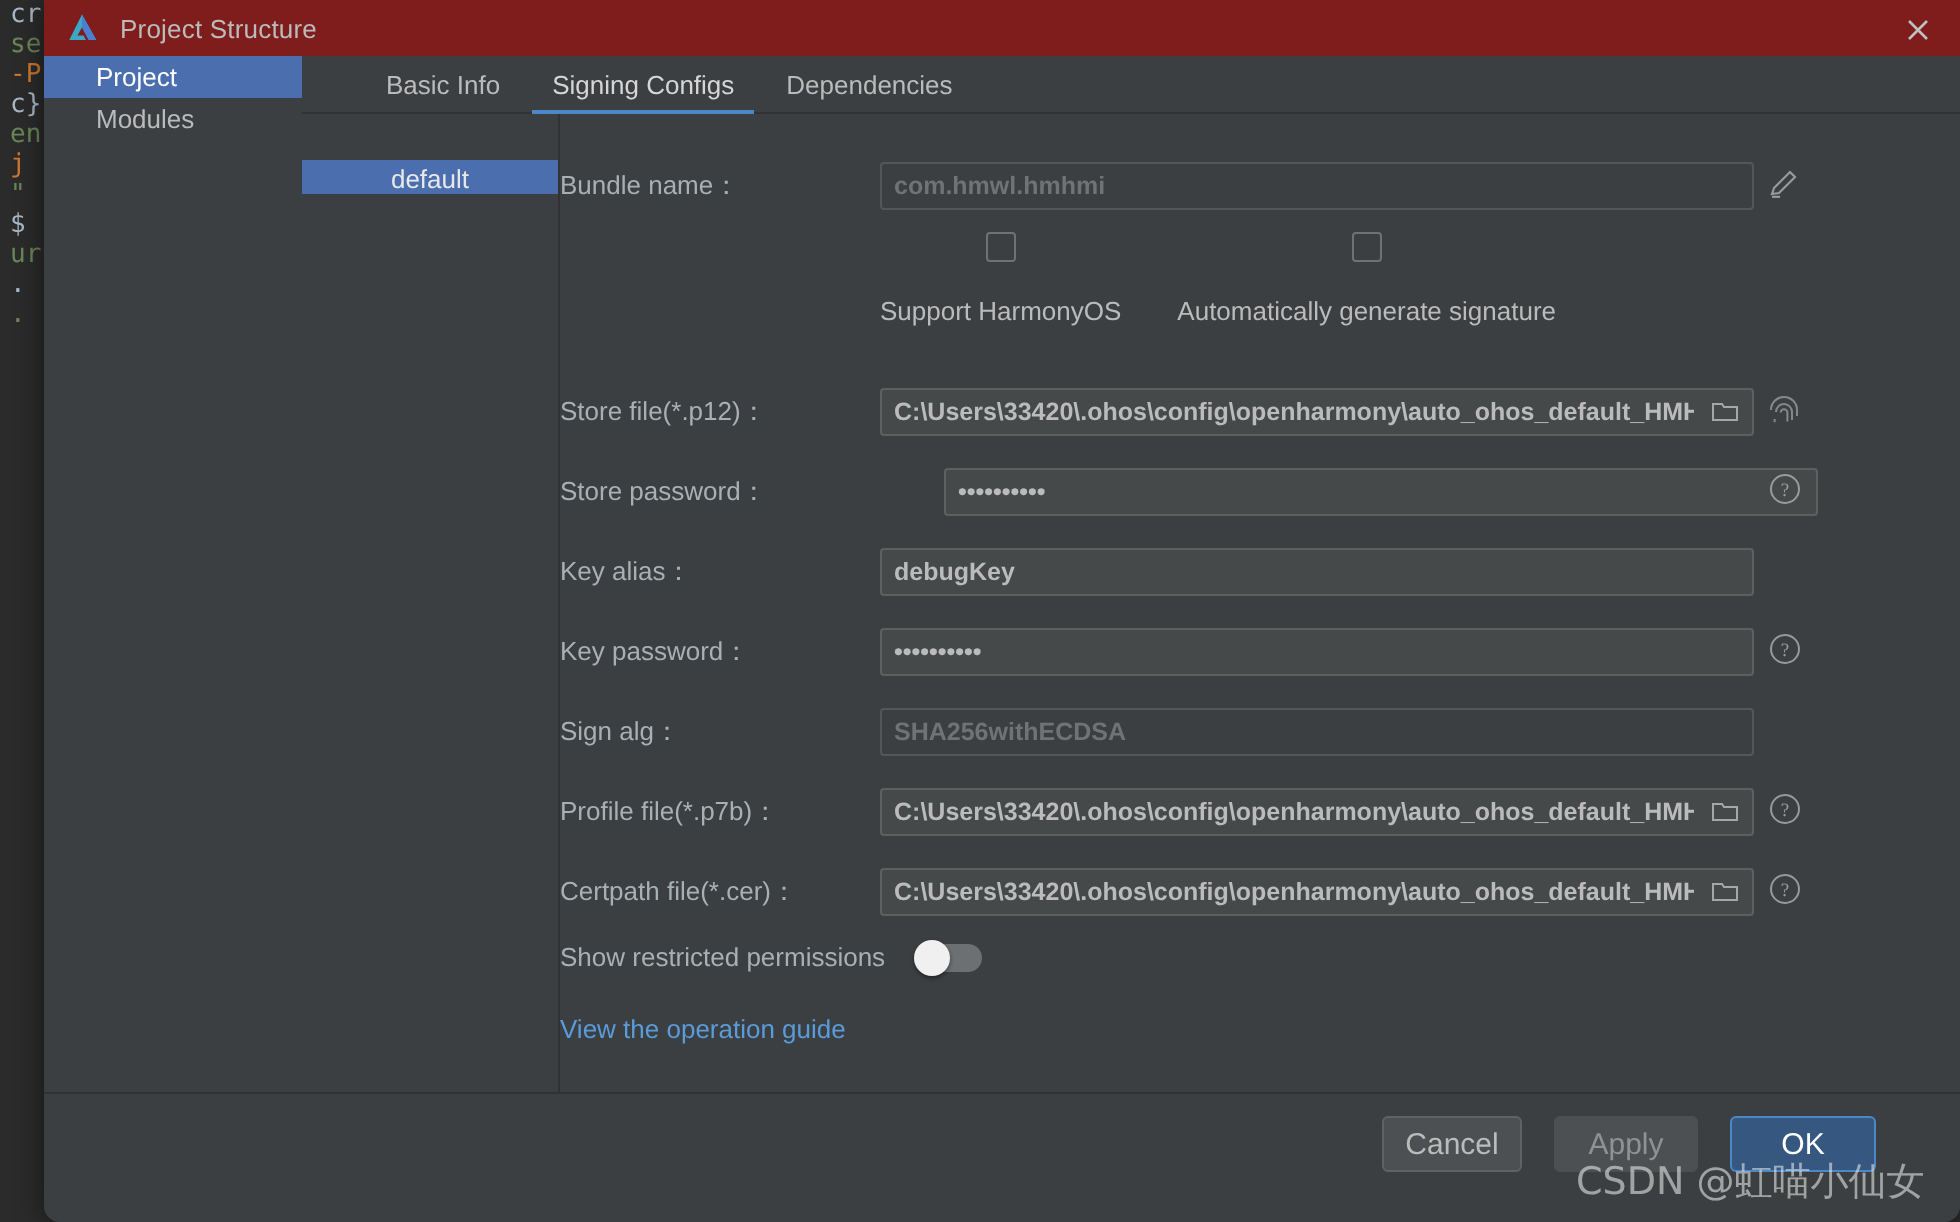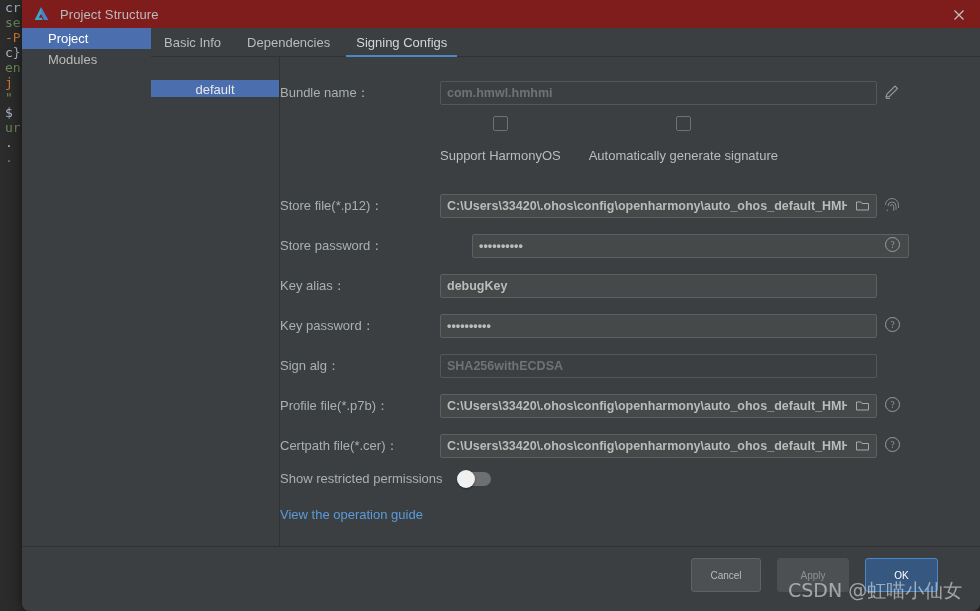--- a/index.html
+++ b/index.html
@@ -123,20 +123,21 @@
   }
   .config-item.selected { background: #4b6eaf; color: #e8e8e8; }
 
   
   #tabbar {
     position: absolute;
     left: 129px; top: 28px;
     width: 829px; height: 29px;
     display: flex;
     align-items: flex-start;
+    padding-left: 29px;
     box-sizing: border-box;
     border-bottom: 1px solid #323232;
     background: #3c3f41;
   }
   .tab {
     height: 29px;
     padding: 0 13px;
     display: flex; align-items: center;
     color: #bbbbbb;
     font-size: 13px;
@@ -266,25 +267,25 @@
   #bottombar {
     position: absolute;
     left: 0; bottom: 0;
     width: 958px; height: 64px;
     background: #3c3f41;
     border-top: 1px solid #323232;
   }
   .btn {
     position: absolute;
     top: 11px;
-    height: 34px;
+    height: 28px;
     box-sizing: border-box;
     border-radius: 3px;
     display: flex; align-items: center; justify-content: center;
-    font-size: 10px;
+    font-size: 15px;
     cursor: pointer;
     user-select: none;
   }
   #btn-cancel {
     left: 669px; width: 70px;
     background: #4c5052;
     border: 1px solid #5e6264;
     color: #bbbbbb;
   }
   #btn-apply {
@@ -357,25 +358,25 @@
     </div>
     <div class="config-item selected">
       <span>default</span>
     </div>
   </div>
 
   <div id="tabbar">
     <div class="tab">
       <span>Basic Info</span>
     </div>
+    <div class="tab active">
+      <span>Signing Configs</span>
+    </div>
     <div class="tab">
       <span>Dependencies</span>
-    </div>
-    <div class="tab active">
-      <span>Signing Configs</span>
     </div>
   </div>
 
   <div id="content">
 
     <div class="row" style="top:24px;">
       <span class="lbl">Bundle name：</span>
       <div class="field disabled">
         <span class="val">com.hmwl.hmhmi</span>
       </div>

